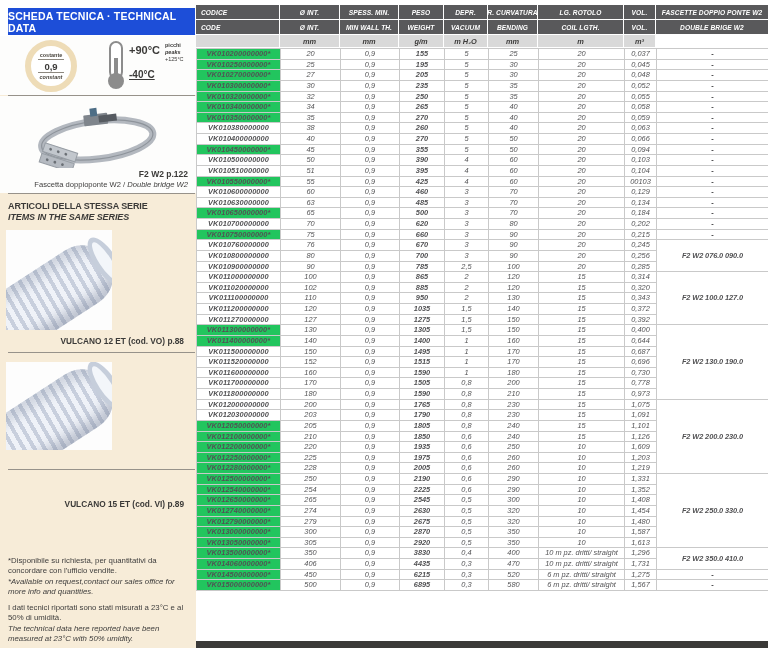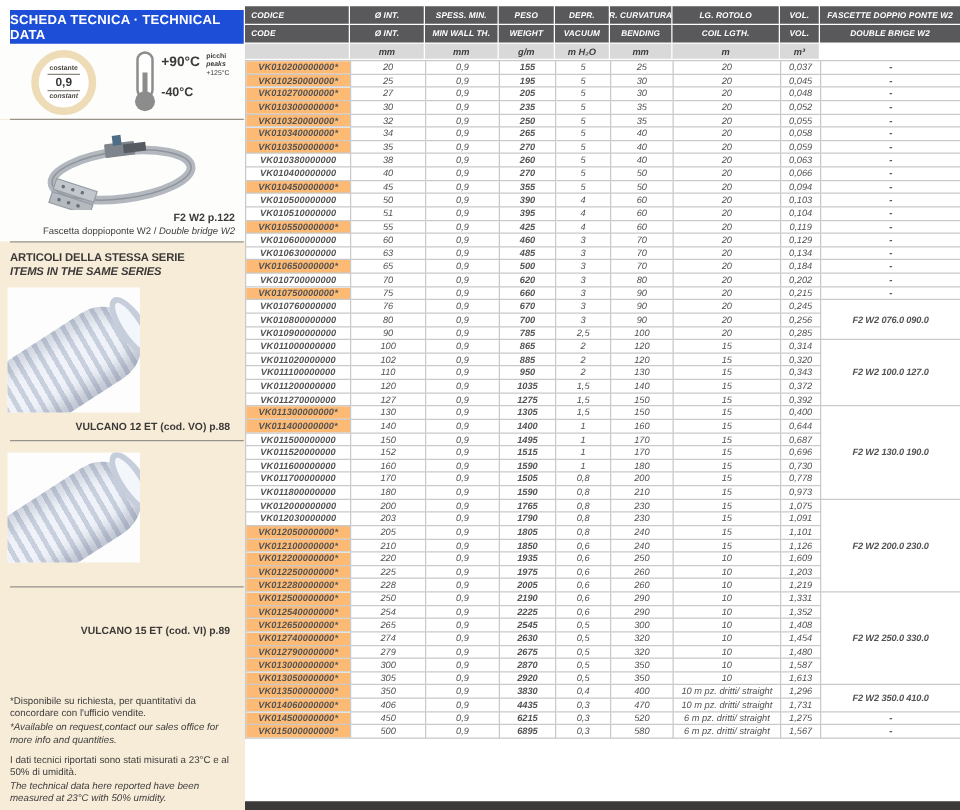--- a/index.html
+++ b/index.html
@@ -22,21 +22,21 @@
   .badge { position:absolute; left:25px; top:40px; width:52px; height:52px; border-radius:50%;
     background:#fff; border:6px solid #eedcb7; display:flex; flex-direction:column; align-items:center; justify-content:center; }
   .badge-top { font-size:5.5px; font-weight:bold; color:#4a463f; }
   .badge-val { font-size:9.5px; font-weight:bold; color:#3b3a38; border-top:1px solid #8d887f; border-bottom:1px solid #8d887f; padding:0.5px 6px; margin:1px 0; }
   .badge-bottom { font-size:5.5px; font-style:italic; font-weight:bold; color:#4a463f; }
 
   
   .thermo { position:absolute; left:105px; top:40px; width:88px; height:50px; }
   .thermo svg { position:absolute; left:0; top:0; }
   .temp-hot { position:absolute; left:24px; top:4px; font-size:11px; font-weight:bold; color:#3b3a38;text-align:right; }
-  .temp-cold { position:absolute; left:24px; top:29px; font-size:10px; font-weight:bold; color:#3b3a38; }
+  .temp-cold { position:absolute; left:24px; top:29px; font-size:10px; font-weight:bold; color:#3b3a38;text-decoration:underline; }
   .peaks { position:absolute; left:60px; top:2px; font-size:5.5px; color:#3b3a38; line-height:1.25; }
   .peaks .b { font-weight:bold; } .peaks .i { font-weight:bold; font-style:italic; }
 
   
   .clamp-svg { position:absolute; left:22px; top:100px; }
   .clamp-ref { position:absolute; left:8px; top:169px; width:180px; text-align:right; font-size:8.5px; font-weight:bold; color:#3b3a38; }
   .clamp-cap { position:absolute; left:8px; top:180px; width:180px; text-align:right; font-size:7.6px; color:#3e3d3c; }
   .clamp-cap .it-part { font-style:italic; }
 
   
@@ -72,21 +72,21 @@
     display:flex; align-items:center; justify-content:center; }
   .uc.left { justify-content:flex-start; padding-left:5px; }
   .uc.blank { background:transparent; }
 
   #tbody-wrap { height:594px; overflow:hidden; margin-top:1px; }
   table.data { width:572px; table-layout:fixed; border-collapse:collapse; }
   table.data td { border:1px solid #c9c9c9; height:10.64px; padding:0; font-size:7.4px;
     color:#525254; text-align:center; vertical-align:middle; line-height:1;
     white-space:nowrap; overflow:hidden; background:#fff; }
   td.code { text-align:left; padding-left:4px; font-weight:bold; color:#3d3c3b; letter-spacing:0.1px; }
-  td.code.hl { background:#fdba74; }
+  td.code.hl { background:#22c55e; }
   td.wt { font-weight:bold; color:#3d3c3b; }
   td.fas { font-size:7px; font-weight:bold; color:#4a4a4c; letter-spacing:-0.1px; }
   .bottom-bar { position:absolute; left:196px; top:641px; width:572px; height:7px; background:#3b3a38; }
 </style>
 </head>
 <body>
 
 <div class="page">
 
   <div class="sidebar">
@@ -345,21 +345,21 @@
               <td class="fas">-</td>
             </tr>
             <tr>
               <td class="code hl">VK010550000000*</td>
               <td class="num">55</td>
               <td class="num">0,9</td>
               <td class="num wt">425</td>
               <td class="num">4</td>
               <td class="num">60</td>
               <td class="num">20</td>
-              <td class="num">0,119</td>
+              <td class="num">00103</td>
               <td class="fas">-</td>
             </tr>
             <tr>
               <td class="code">VK010600000000</td>
               <td class="num">60</td>
               <td class="num">0,9</td>
               <td class="num wt">460</td>
               <td class="num">3</td>
               <td class="num">70</td>
               <td class="num">20</td>

